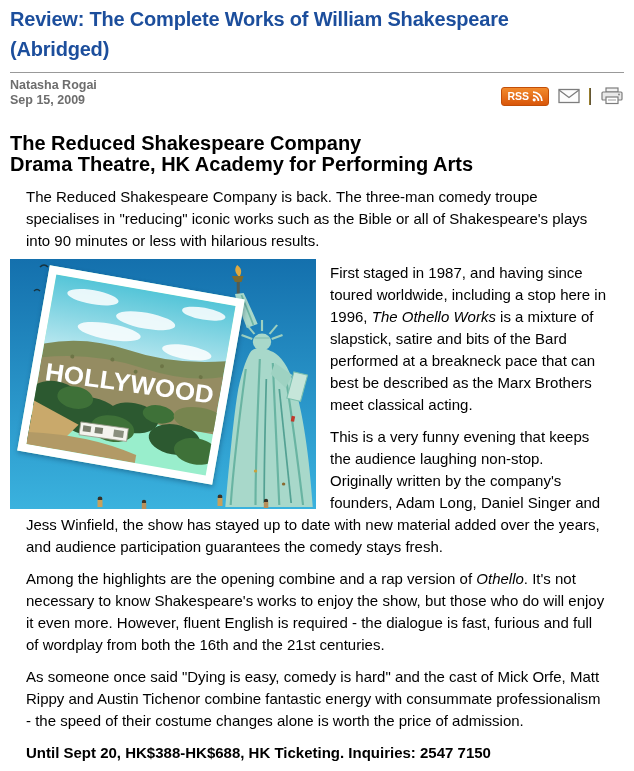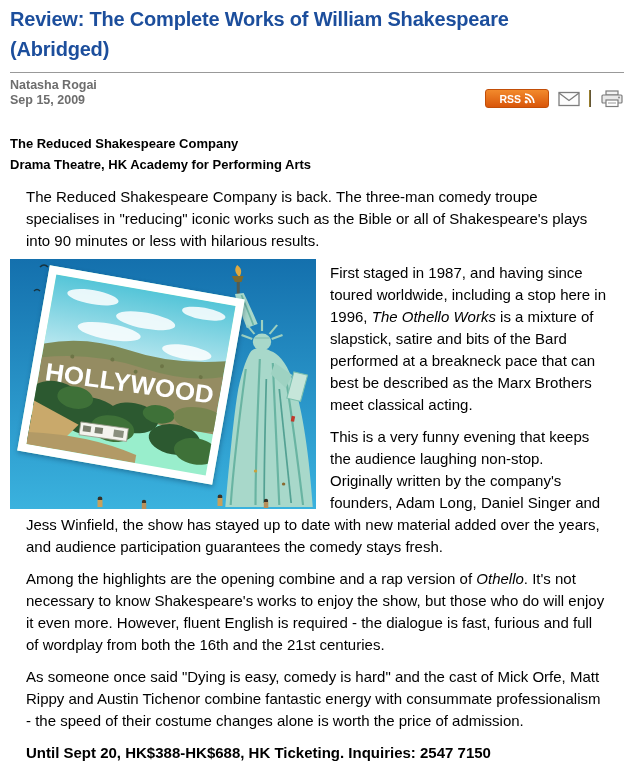--- a/index.html
+++ b/index.html
@@ -4,33 +4,33 @@
 <style>
   html,body{margin:0;padding:0;background:#fff;}
   body{width:634px;font-family:"Liberation Sans",sans-serif;color:#000;}
   .page{padding:2px 10px 0 10px;}
 
   h1{margin:2px 0 8px 0;font-size:20px;line-height:30px;font-weight:bold;
      color:#1c4e9c;letter-spacing:-0.2px;max-width:600px;}
 
   .rule{height:1px;background:#999;margin:0;}
 
-  .byline-row{display:flex;justify-content:space-between;align-items:flex-end;
+  .byline-row{display:flex;justify-content:space-between;align-items:center;
      margin:5px 0 25px 0;}
   .byline{font-size:12.5px;font-weight:bold;color:#6d6d6d;line-height:15px;}
   .byline .date{}
   .tools{display:flex;align-items:center;gap:9px;padding-top:6px;}
   .rss-badge{display:inline-flex;align-items:center;gap:3px;height:17px;
-     padding:0 13px;border-radius:3px;background:linear-gradient(#f28a2c,#d9560a);
+     padding:0 5px;border-radius:3px;background:linear-gradient(#f28a2c,#d9560a);
      border:1px solid #c24e08;color:#fff;font-size:10.5px;font-weight:bold;
      text-decoration:none;cursor:pointer;}
   .icon-btn{display:inline-flex;align-items:center;cursor:pointer;}
   .vdiv{width:2px;height:17px;background:linear-gradient(to right,#b08f2a,#4a4438);}
 
-  .info{font-size:13px;font-weight:bold;line-height:21px;margin:0 0 11px 0;}
+  .info{font-size:20px;font-weight:bold;line-height:21px;margin:0 0 11px 0;}
   p{font-size:15px;line-height:22px;margin:10px 16px;}
   p.kicker{font-weight:bold;}
 
   .collage{float:left;width:306px;height:250px;margin:-3px 14px 0 0;
      position:relative;overflow:hidden;
      background:linear-gradient(#1470ad,#3ab2de);}
   .statue-svg{position:absolute;left:198px;bottom:0;width:108px;height:250px;}
   .birds-svg{position:absolute;left:10px;top:2px;width:50px;height:42px;}
   .figures-svg{position:absolute;left:60px;bottom:0;width:246px;height:22px;}
   .photo{position:absolute;left:22px;top:22px;width:182px;height:172px;

